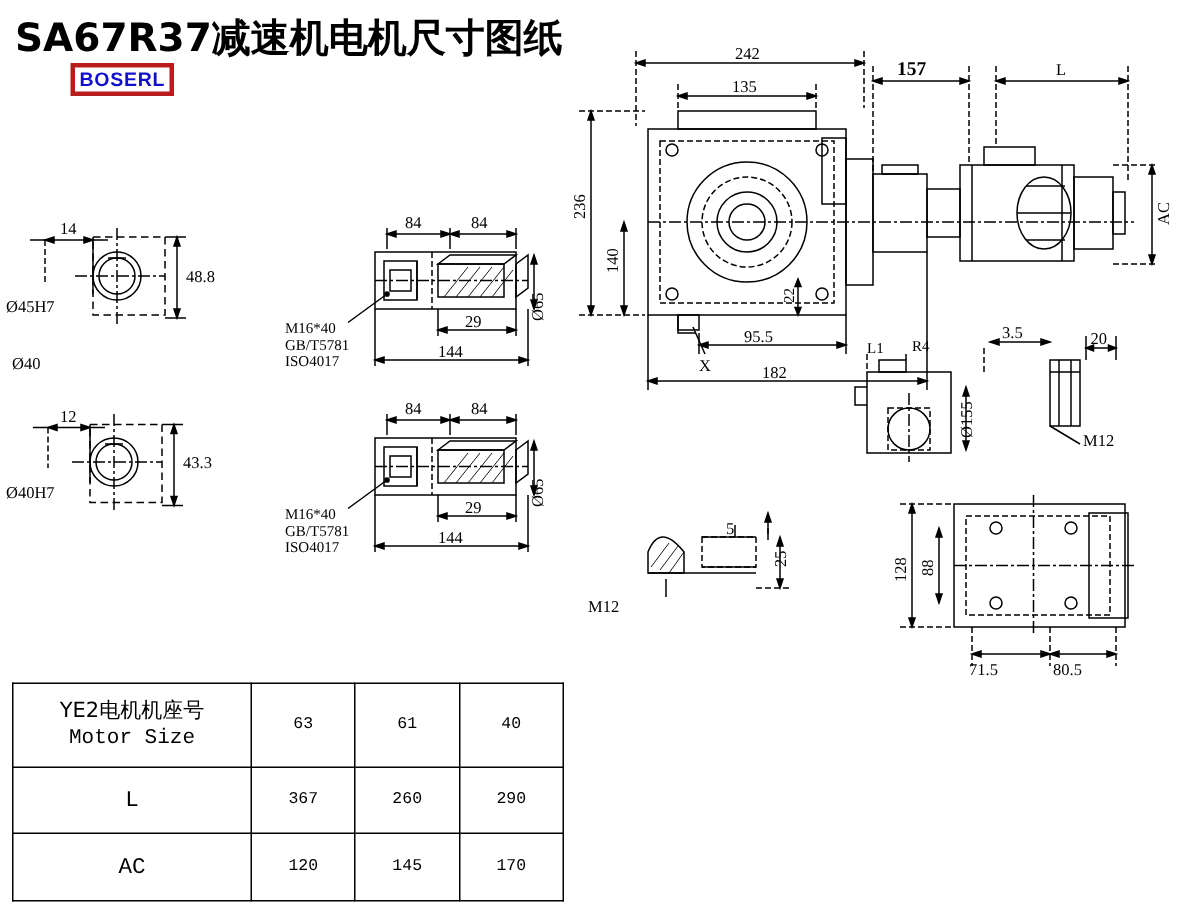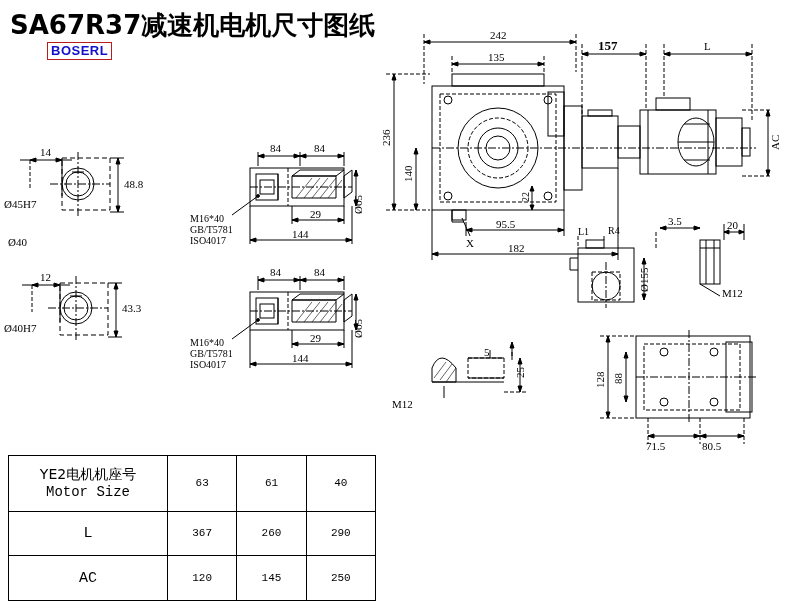--- a/index.html
+++ b/index.html
@@ -13,21 +13,21 @@
   }
   .page{position:absolute;left:0;top:0;width:688px;height:609px;}
   #title{
     position:absolute;left:10px;top:8px;
     font-size:26px;font-weight:bold;letter-spacing:0px;
     font-family:"DejaVu Sans","Liberation Sans",sans-serif;
     white-space:nowrap;
   }
   #logo{
     position:absolute;left:47px;top:42px;
-    border:1px solid #b91c1c;
+    border:3px solid #b91c1c;
     color:#1111cc;
     font-family:"Liberation Sans",sans-serif;
     font-weight:bold;font-size:13px;
     padding:0px 3px 1px 3px;
     letter-spacing:0.5px;
   }
   svg{position:absolute;left:0;top:0;}
   .dim{font-family:"Liberation Serif",serif;font-size:11px;fill:#000;}
   .dimS{font-family:"Liberation Serif",serif;font-size:10px;fill:#000;}
   .note{font-family:"Liberation Serif",serif;font-size:10px;fill:#000;}
@@ -463,18 +463,18 @@
     <tr>
       <td class="rowlabel">L</td>
       <td>367</td>
       <td>260</td>
       <td>290</td>
     </tr>
     <tr>
       <td class="rowlabel">AC</td>
       <td>120</td>
       <td>145</td>
-      <td>250</td>
+      <td>170</td>
     </tr>
   </tbody>
     </table>
 
 </div>
 
 </body></html>

